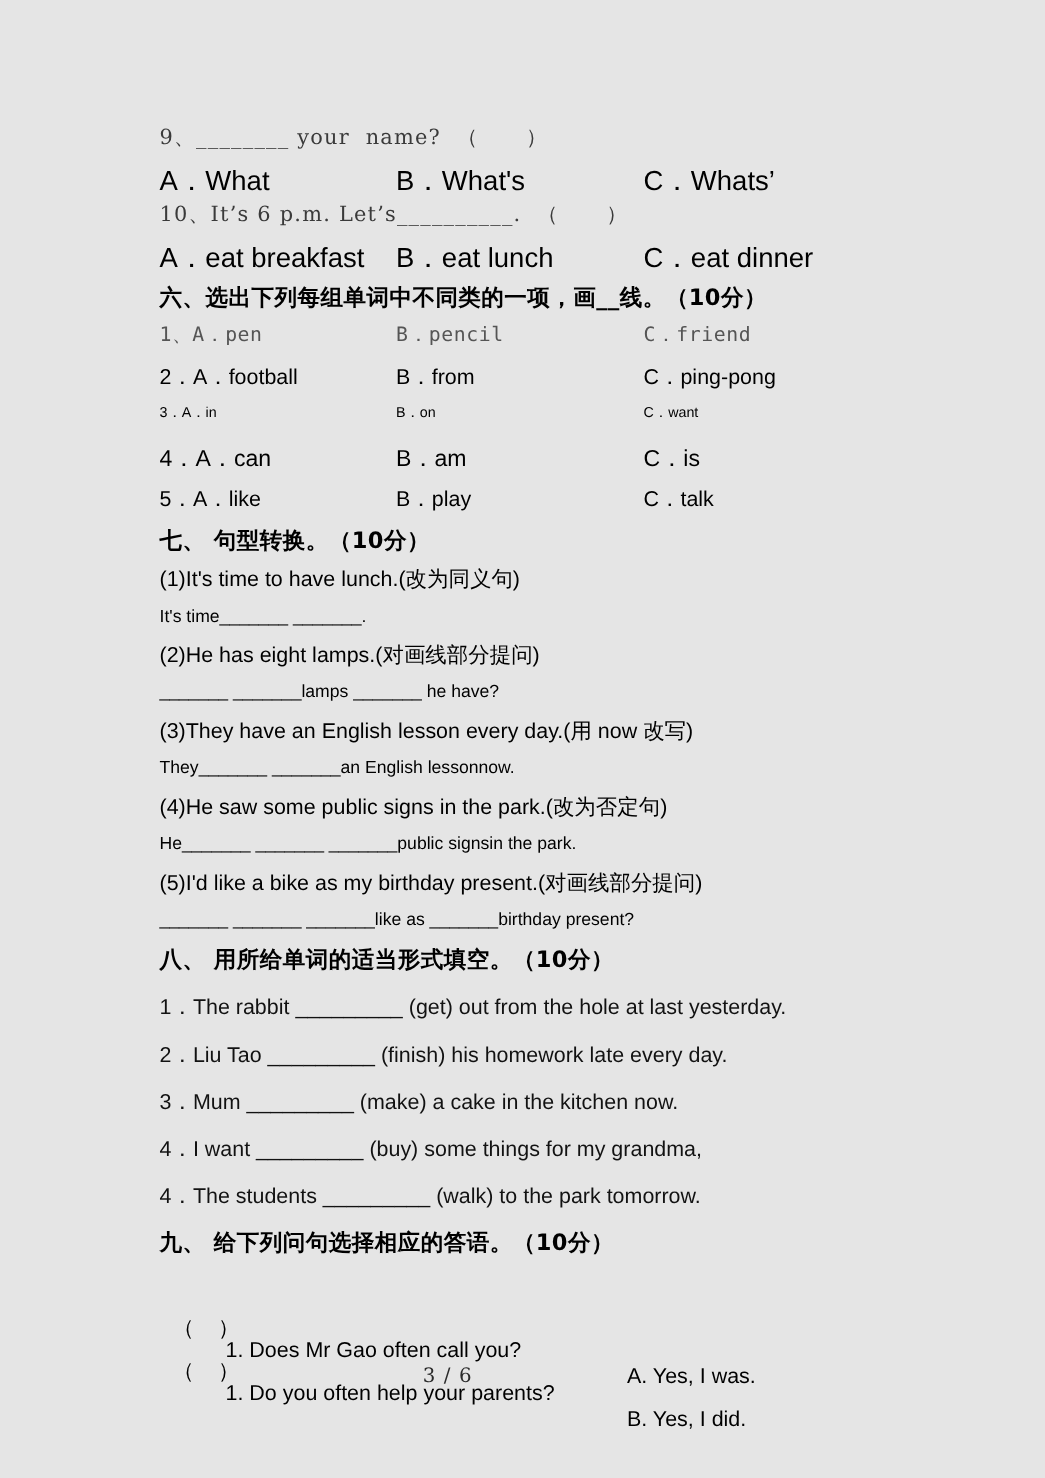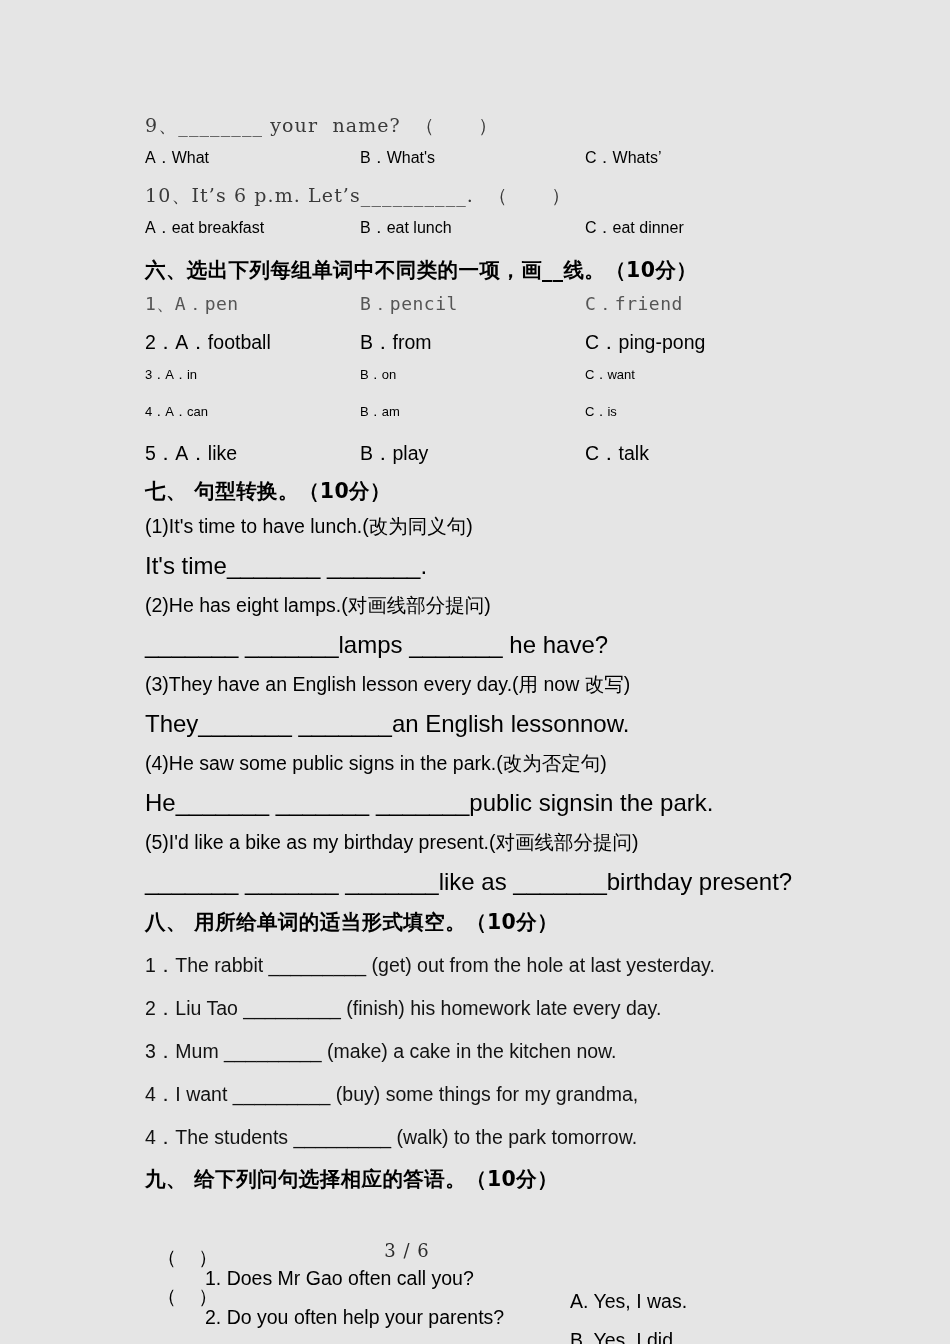--- a/index.html
+++ b/index.html
@@ -58,21 +58,21 @@
     margin-bottom: 14px;
     margin-top: 16px;
   }
 
   
   .opt-row {
     display: block;
     position: relative;
     height: 24px;
     margin-bottom: 14px;
-    font-size: 16px;
+    font-size: 25px;
   }
   .opt {
     position: absolute;
     top: 0;
     white-space: pre;
   }
   .c1 { left: 0px; }
   .c2 { left: 215px; }
   .c3 { left: 440px; }
 
@@ -94,21 +94,21 @@
     height: 24px;
     margin-bottom: 13px;
   }
 
   .q-line {
     font-size: 19.5px;
     margin-bottom: 12px;
     white-space: pre;
   }
   .ans-line {
-    font-size: 24px;
+    font-size: 16px;
     margin-bottom: 12px;
     white-space: pre;
   }
 
   
   .match-row {
     position: relative;
     height: 26px;
     margin-bottom: 13px;
     font-size: 19.5px;
@@ -167,21 +167,21 @@
       <div class="six-row" style="font-size:19.5px">
         <span class="opt c1"><span>2．</span><span>A．football</span></span>
         <span class="opt c2">B．from</span>
         <span class="opt c3">C．ping-pong</span>
       </div>
       <div class="six-row" style="font-size:13px">
         <span class="opt c1"><span>3．</span><span>A．in</span></span>
         <span class="opt c2">B．on</span>
         <span class="opt c3">C．want</span>
       </div>
-      <div class="six-row" style="font-size:13px">
+      <div class="six-row" style="font-size:21px">
         <span class="opt c1"><span>4．</span><span>A．can</span></span>
         <span class="opt c2">B．am</span>
         <span class="opt c3">C．is</span>
       </div>
       <div class="six-row" style="font-size:19.5px">
         <span class="opt c1"><span>5．</span><span>A．like</span></span>
         <span class="opt c2">B．play</span>
         <span class="opt c3">C．talk</span>
       </div>
     </div>
@@ -220,21 +220,21 @@
     <div class="spacer-9"></div>
 
     <div>
       <div class="match-row">
         <span class="match-paren">（    ）</span>
         <span class="match-q">1. Does Mr Gao often call you?</span>
         <span class="match-a">A. Yes, I was.</span>
       </div>
       <div class="match-row">
         <span class="match-paren">（    ）</span>
-        <span class="match-q">2. Do you often help your parents?</span>
+        <span class="match-q">1. Do you often help your parents?</span>
         <span class="match-a">B. Yes, I did.</span>
       </div>
     </div>
 
   </div>
 
   <div class="footer">3 / 6</div>
 </div>
 
 </body></html>

